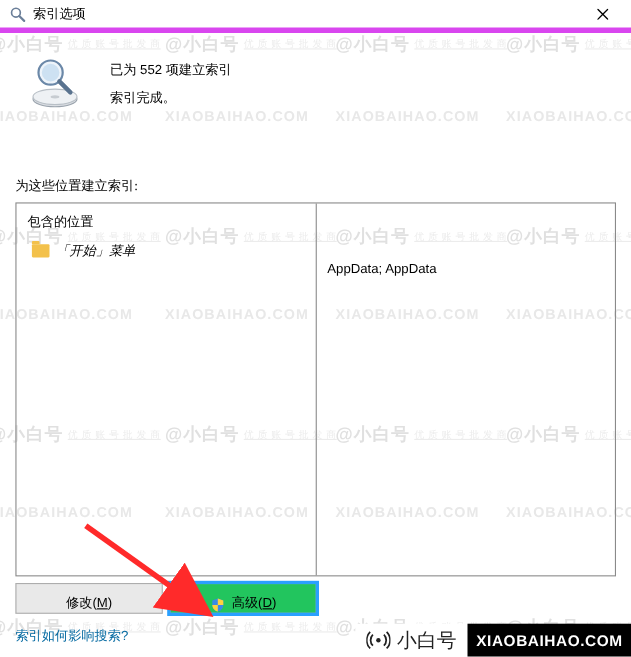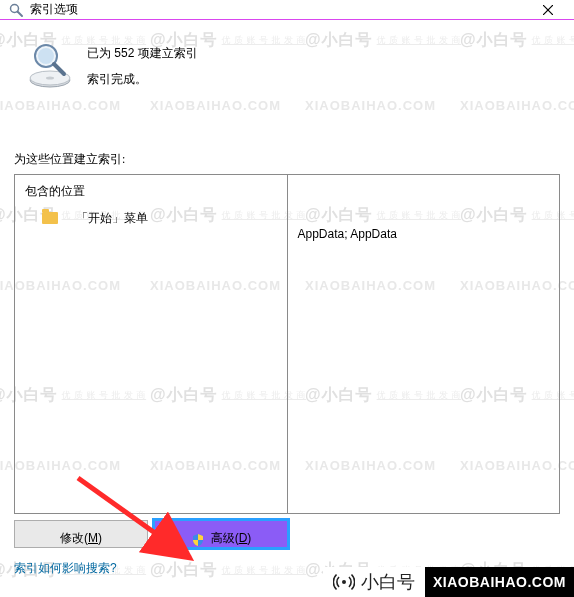--- a/index.html
+++ b/index.html
@@ -19,60 +19,60 @@
     z-index: 0;
   }
   .wm-group { position: absolute; color: #e0e0e0; white-space: nowrap; }
   .wm-top { font-size: 16px; font-weight: 600; letter-spacing: 1px; }
   .wm-sub { font-size: 9px; color: #ececec; letter-spacing: 0.5px; margin-left: 4px; position: relative; top: -2px; text-decoration: underline;}
   .wm-url { font-size: 13px; font-weight: 700; color: #e8e8e8; letter-spacing: 1px; margin-top: -2px; }
 
   .titlebar {
     display: flex;
     align-items: center;
-    height: 20px;
+    height: 30px;
     padding: 0 6px 0 8px;
-    border-bottom: 1px solid #d946ef;
+    border-bottom: 5px solid #d946ef;
     position: relative;
     z-index: 2;
   }
   .titlebar .app-icon {
     width: 16px; height: 16px; margin-right: 6px;
     display:flex;align-items:center;justify-content:center;
   }
   .titlebar .title { flex: 1; font-size: 12px; }
   .titlebar .close {
     width: 40px; height: 28px;
     display: flex; align-items: center; justify-content: center;
     font-size: 14px;
     cursor: default;
   }
 
   .content { position: relative; z-index: 2; padding: 12px 14px 0 14px; }
 
-  .status-row { display: flex; gap: 11px; margin-top: 6px; }
+  .status-row { display: flex; gap: 24px; margin-top: 6px; }
   .status-icon {
     width: 52px; height: 52px;
     margin-left: 10px;
     display:flex;align-items:center;justify-content:center;
   }
   .status-text { padding-top: 2px; line-height: 2.2; }
 
   .section-label { margin-top: 58px; margin-bottom: 6px; font-family: Liberation Serif, serif; }
 
   .panel {
     border: 1px solid #8a8a8a;
     height: 340px;
     display: flex;
     background: transparent;
   }
   .panel .col { flex: 1; padding: 8px 10px; }
   .panel .col.left { border-right: 1px solid #8a8a8a; }
   .col-header { margin-bottom: 10px; }
-  .loc-item { display: flex; align-items: center; gap: 18px; margin: 4px 17px; }
+  .loc-item { display: flex; align-items: center; gap: 6px; margin: 4px 4px; font-style: italic; }
   .folder-icon {
     width: 16px; height: 12px;
     background: #f3c14b;
     border-radius: 1px;
     position: relative;
   }
   .folder-icon::before {
     content: "";
     position: absolute; top: -3px; left: 0;
     width: 7px; height: 3px; background: #f3c14b;
@@ -88,21 +88,21 @@
     width: 134px; height: 28px;
     border: 1px solid #adadad;
     background: #e9e9e9;
     display: flex; align-items: flex-end; justify-content: center;
     gap: 6px;
     font-size: 12px;
   }
   .btn.highlight {
     outline: 3px solid #2aa0ff;
     outline-offset: -1px;
-    background: #8b5cf6;
+    background: #22c55e;
   }
   .shield {
     width: 14px; height: 14px; display: inline-block;
     position: relative;
   }
   .under { text-decoration: underline; }
 
   .help-link {
     color: #0369a1;
     margin-top: 12px;

